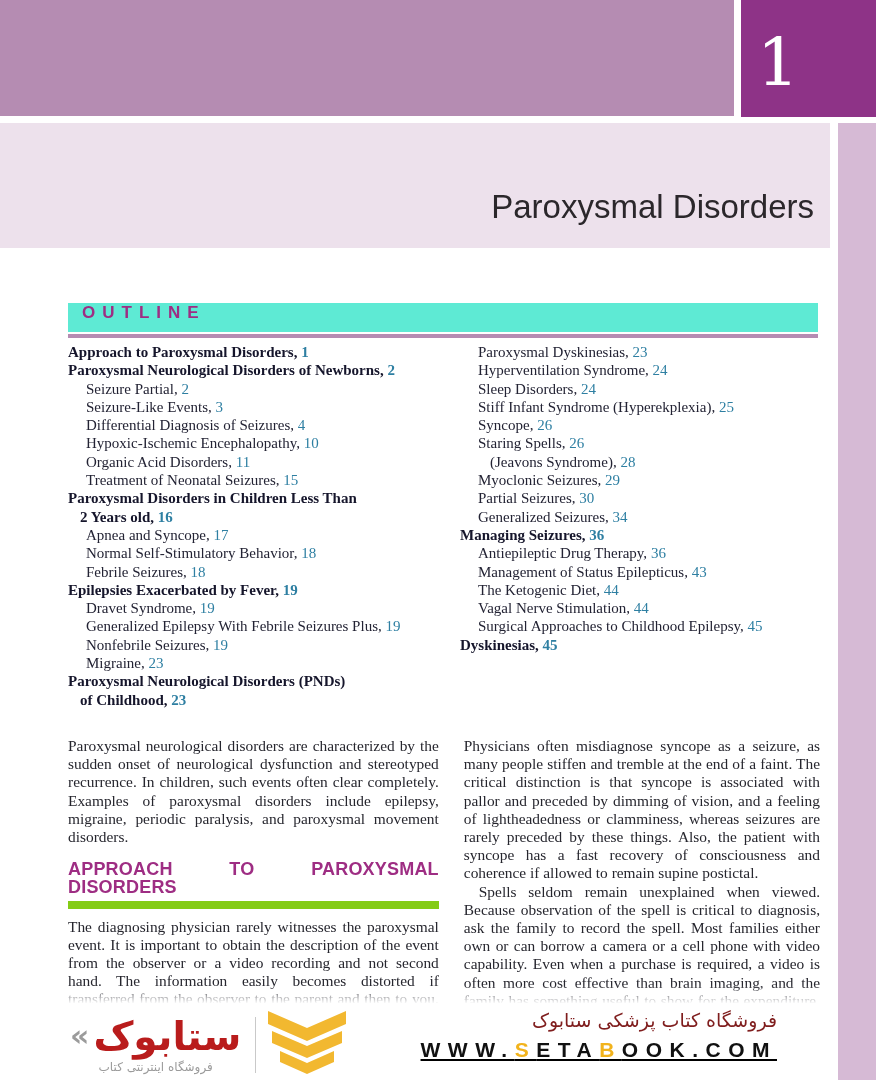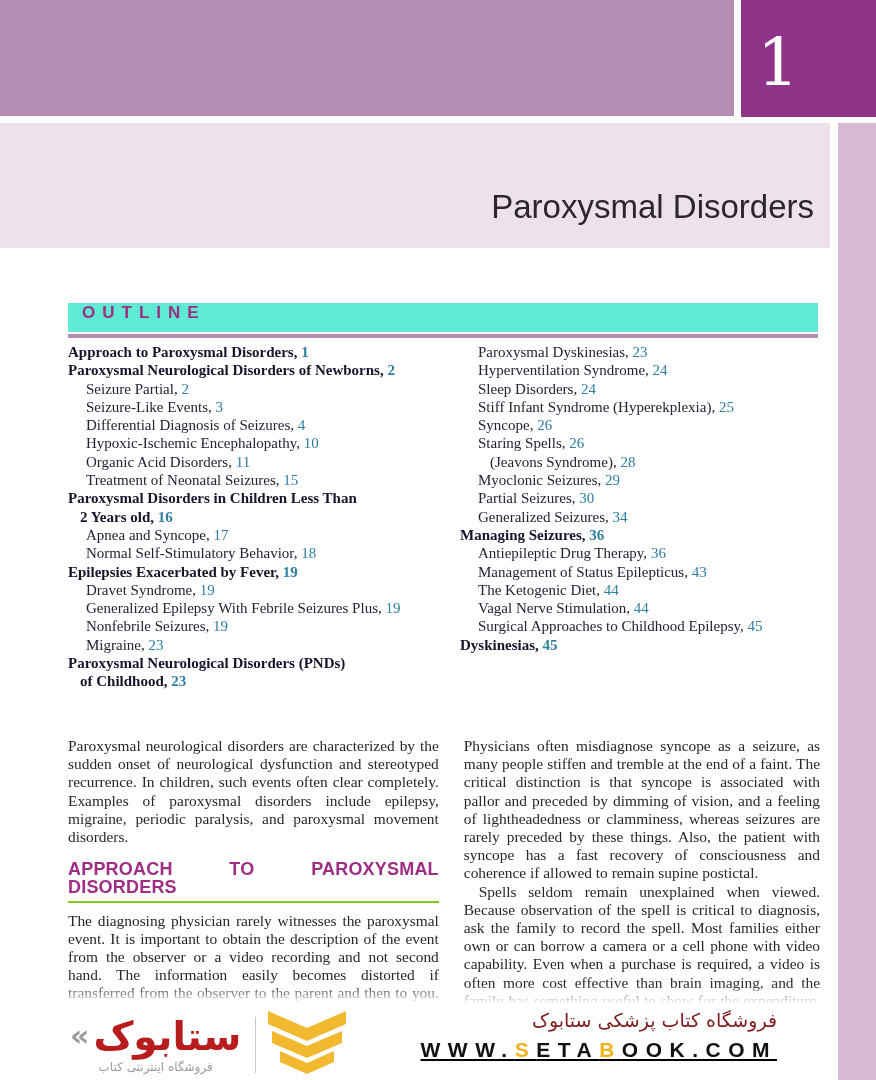--- a/index.html
+++ b/index.html
@@ -44,21 +44,21 @@
 
   
   .body-region { position:absolute; left:68px; top:737px; width:752px; height:266px;
                  overflow:hidden; }
   .body-cols { display:flex; gap:25px; }
   .body-col { width:380px; font-size:15.4px; line-height:18.2px; color:#26262e;
               text-align:justify; }
   .body-col.right { width:365px; }
   .section-heading { display:block; font-family:"Liberation Sans", sans-serif;
                      font-weight:bold; font-size:18px; letter-spacing:0.2px; color:#9e2d83;
-                     border-bottom:2px solid #84cc16; padding-bottom:4px;
+                     border-bottom:8px solid #84cc16; padding-bottom:4px;
                      margin:14px 0 9px 0; }
   .indented { text-indent:15px; }
   .fade-out { position:absolute; left:0; top:985px; width:820px; height:22px;
               background:linear-gradient(to bottom, rgba(255,255,255,0), #ffffff 85%);
               pointer-events:none; }
 
   
   .footer { position:absolute; left:0; top:1005px; width:838px; height:75px; background:#ffffff; }
   .logo-group { position:absolute; left:70px; top:6px; display:flex; align-items:center; }
   .wordmark-block { text-align:center; }
@@ -105,20 +105,21 @@
       <div class="toc-row sub"><span>Seizure Partial, </span><span class="pg">2</span></div>
       <div class="toc-row sub"><span>Seizure-Like Events, </span><span class="pg">3</span></div>
       <div class="toc-row sub"><span>Differential Diagnosis of Seizures, </span><span class="pg">4</span></div>
       <div class="toc-row sub"><span>Hypoxic-Ischemic Encephalopathy, </span><span class="pg">10</span></div>
       <div class="toc-row sub"><span>Organic Acid Disorders, </span><span class="pg">11</span></div>
       <div class="toc-row sub"><span>Treatment of Neonatal Seizures, </span><span class="pg">15</span></div>
       <div class="toc-row bold"><span>Paroxysmal Disorders in Children Less Than</span></div>
       <div class="toc-row bold-cont"><span>2 Years old, </span><span class="pg">16</span></div>
       <div class="toc-row sub"><span>Apnea and Syncope, </span><span class="pg">17</span></div>
       <div class="toc-row sub"><span>Normal Self-Stimulatory Behavior, </span><span class="pg">18</span></div>
+      <div class="toc-row sub"><span>Febrile Seizures, </span><span class="pg">18</span></div>
       <div class="toc-row bold"><span>Epilepsies Exacerbated by Fever, </span><span class="pg">19</span></div>
       <div class="toc-row sub"><span>Dravet Syndrome, </span><span class="pg">19</span></div>
       <div class="toc-row sub"><span>Generalized Epilepsy With Febrile Seizures Plus, </span><span class="pg">19</span></div>
       <div class="toc-row sub"><span>Nonfebrile Seizures, </span><span class="pg">19</span></div>
       <div class="toc-row sub"><span>Migraine, </span><span class="pg">23</span></div>
       <div class="toc-row bold"><span>Paroxysmal Neurological Disorders (PNDs)</span></div>
       <div class="toc-row bold-cont"><span>of Childhood, </span><span class="pg">23</span></div>
     </div>
   <div class="toc-col-right">
       <div class="toc-row sub"><span>Paroxysmal Dyskinesias, </span><span class="pg">23</span></div>

